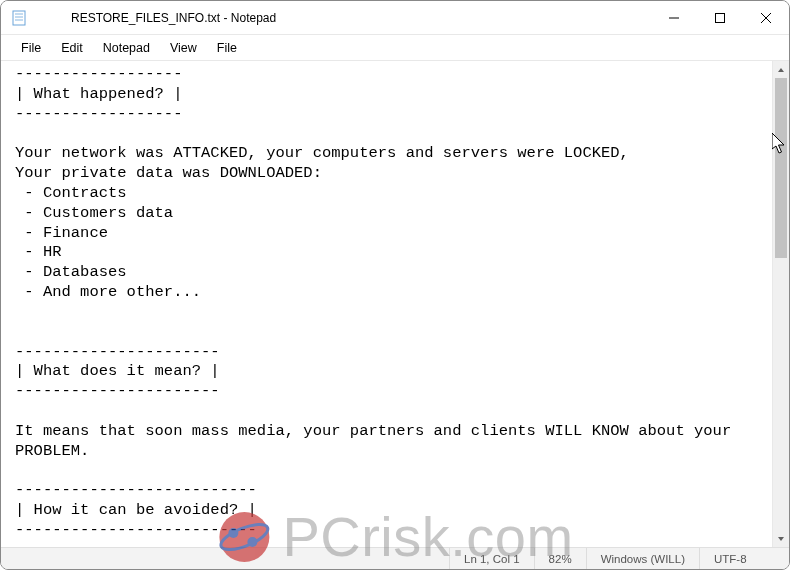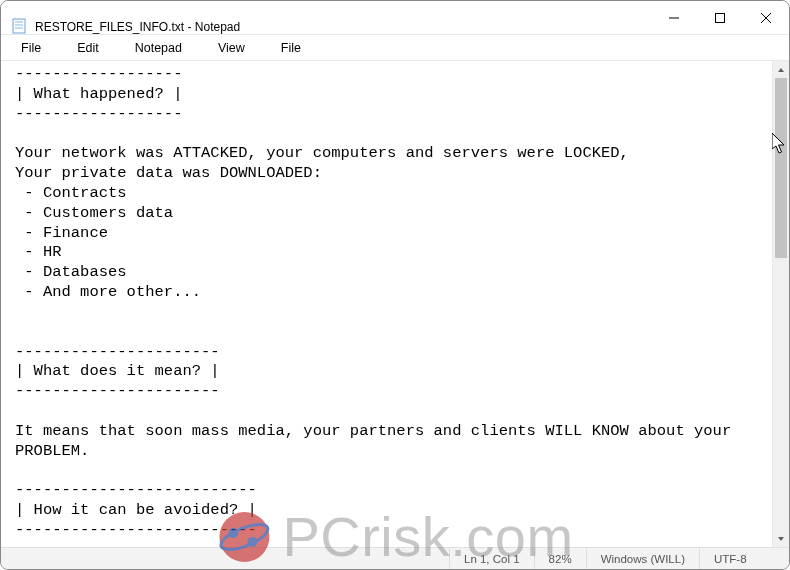--- a/index.html
+++ b/index.html
@@ -9,23 +9,24 @@
   background: #ffffff;
   font-family: "Segoe UI", Arial, sans-serif;
   overflow: hidden;
   position: relative;
   border: 1px solid #888;
   border-radius: 8px;
 }
 .titlebar {
   height: 34px;
   display: flex;
-  align-items: flex-end;
+  align-items: center;
   background: #ffffff;
   border-bottom: 1px solid #e8e8e8;
+  gap: 36px;
 }
 .titlebar-icon {
   width: 16px;
   height: 16px;
   margin-left: 10px;
   margin-right: 8px;
   display: flex;
   align-items: center;
   justify-content: center;
 }
@@ -47,21 +48,21 @@
   cursor: pointer;
 }
 .win-btn svg { width: 10px; height: 10px; }
 .menubar {
   height: 26px;
   display: flex;
   align-items: center;
   padding-left: 10px;
   border-bottom: 1px solid #e8e8e8;
   background: #ffffff;
-  gap: 16px;
+  gap: 0;
 }
 .menu-item {
   font-size: 12.5px;
   color: #000;
   padding: 3px 10px;
   cursor: pointer;
 }
 .content-wrap {
   position: relative;
   height: 486px;

